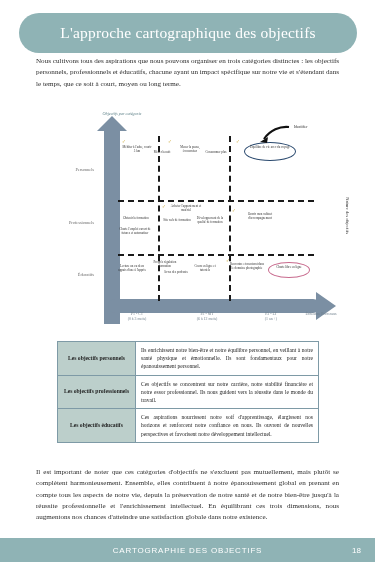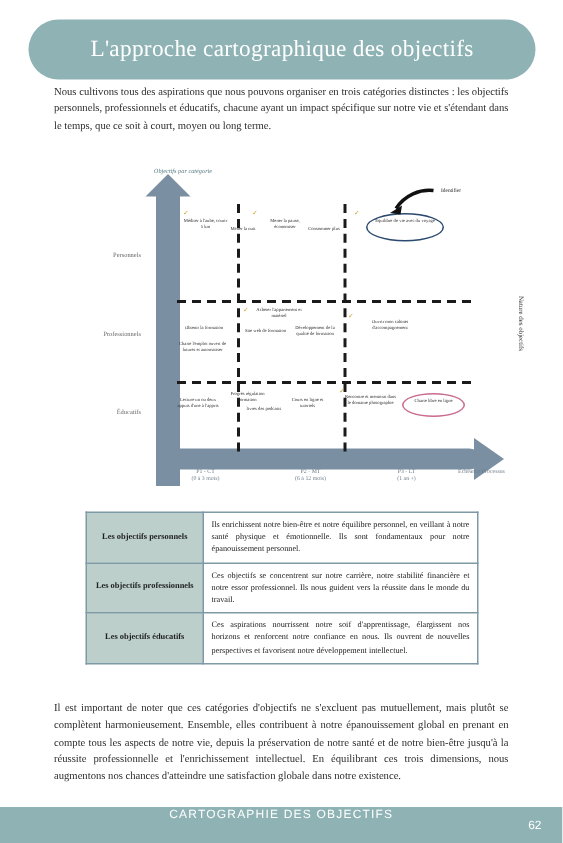--- a/index.html
+++ b/index.html
@@ -143,21 +143,21 @@
     line-height: 8.2px;
     color: #222;
     text-align: justify;
   }
 
   
   .footer-bar {
     position: absolute; left: 0; bottom: 0;
     width: 375px; height: 24px;
     background: #8FB3B5;
-    display: flex; justify-content: center;
+    display: flex; align-items: center; justify-content: center;
   }
   .footer-text {
     color: #ffffff; font-size: 8px; letter-spacing: 0.8px;
     font-family: "Liberation Sans", sans-serif;
   }
   .footer-page {
     position: absolute; right: 14px; top: 50%;
     transform: translateY(-50%);
     color: #ffffff; font-size: 8px;
     font-family: "Liberation Sans", sans-serif;
@@ -255,16 +255,16 @@
         <td class="label-cell">Les objectifs éducatifs</td>
         <td class="desc-cell">Ces aspirations nourrissent notre soif d'apprentissage, élargissent nos horizons et renforcent notre confiance en nous. Ils ouvrent de nouvelles perspectives et favorisent notre développement intellectuel.</td>
       </tr>
     </tbody>
   </table>
 
   <p class="closing-para">Il est important de noter que ces catégories d'objectifs ne s'excluent pas mutuellement, mais plutôt se complètent harmonieusement. Ensemble, elles contribuent à notre épanouissement global en prenant en compte tous les aspects de notre vie, depuis la préservation de notre santé et de notre bien-être jusqu'à la réussite professionnelle et l'enrichissement intellectuel. En équilibrant ces trois dimensions, nous augmentons nos chances d'atteindre une satisfaction globale dans notre existence.</p>
 
   <div class="footer-bar">
     <span class="footer-text">CARTOGRAPHIE DES OBJECTIFS</span>
-    <span class="footer-page">62</span>
+    <span class="footer-page">18</span>
   </div>
 
 </div>
 
 </body></html>

